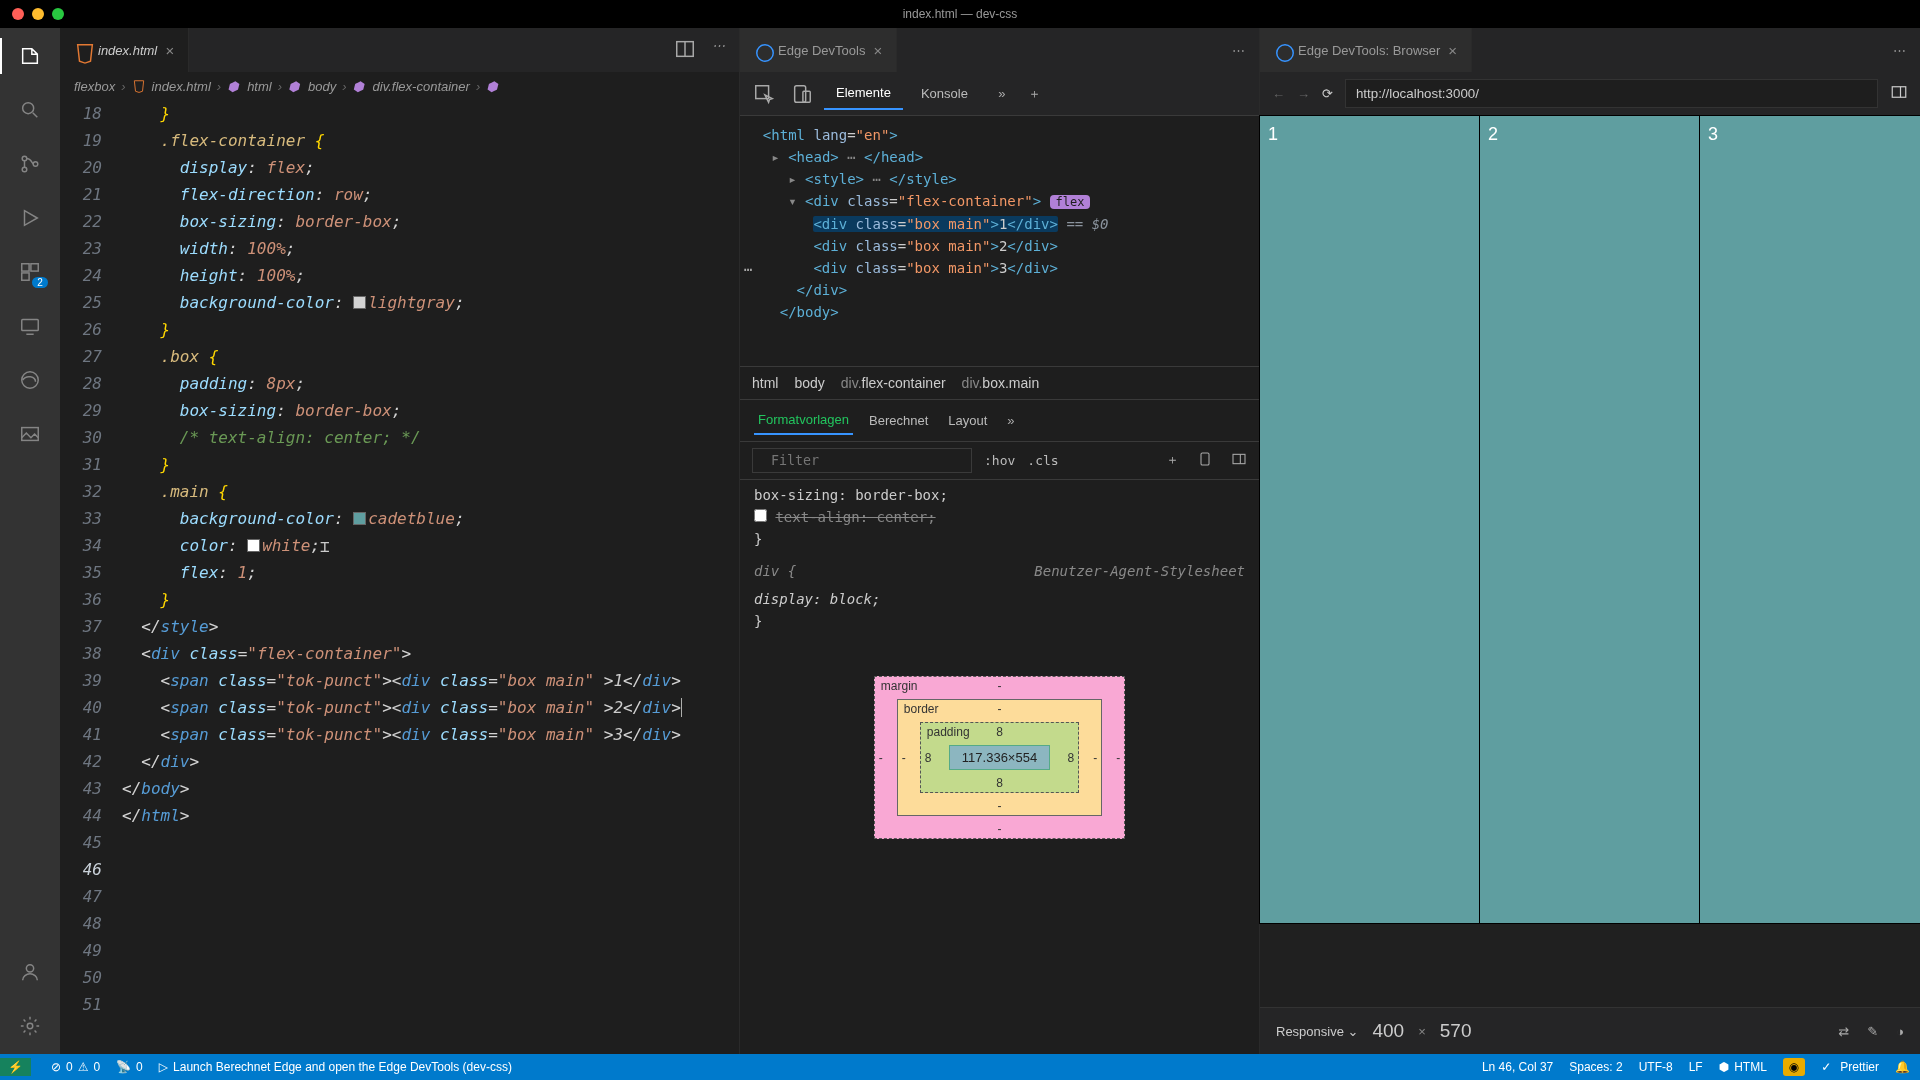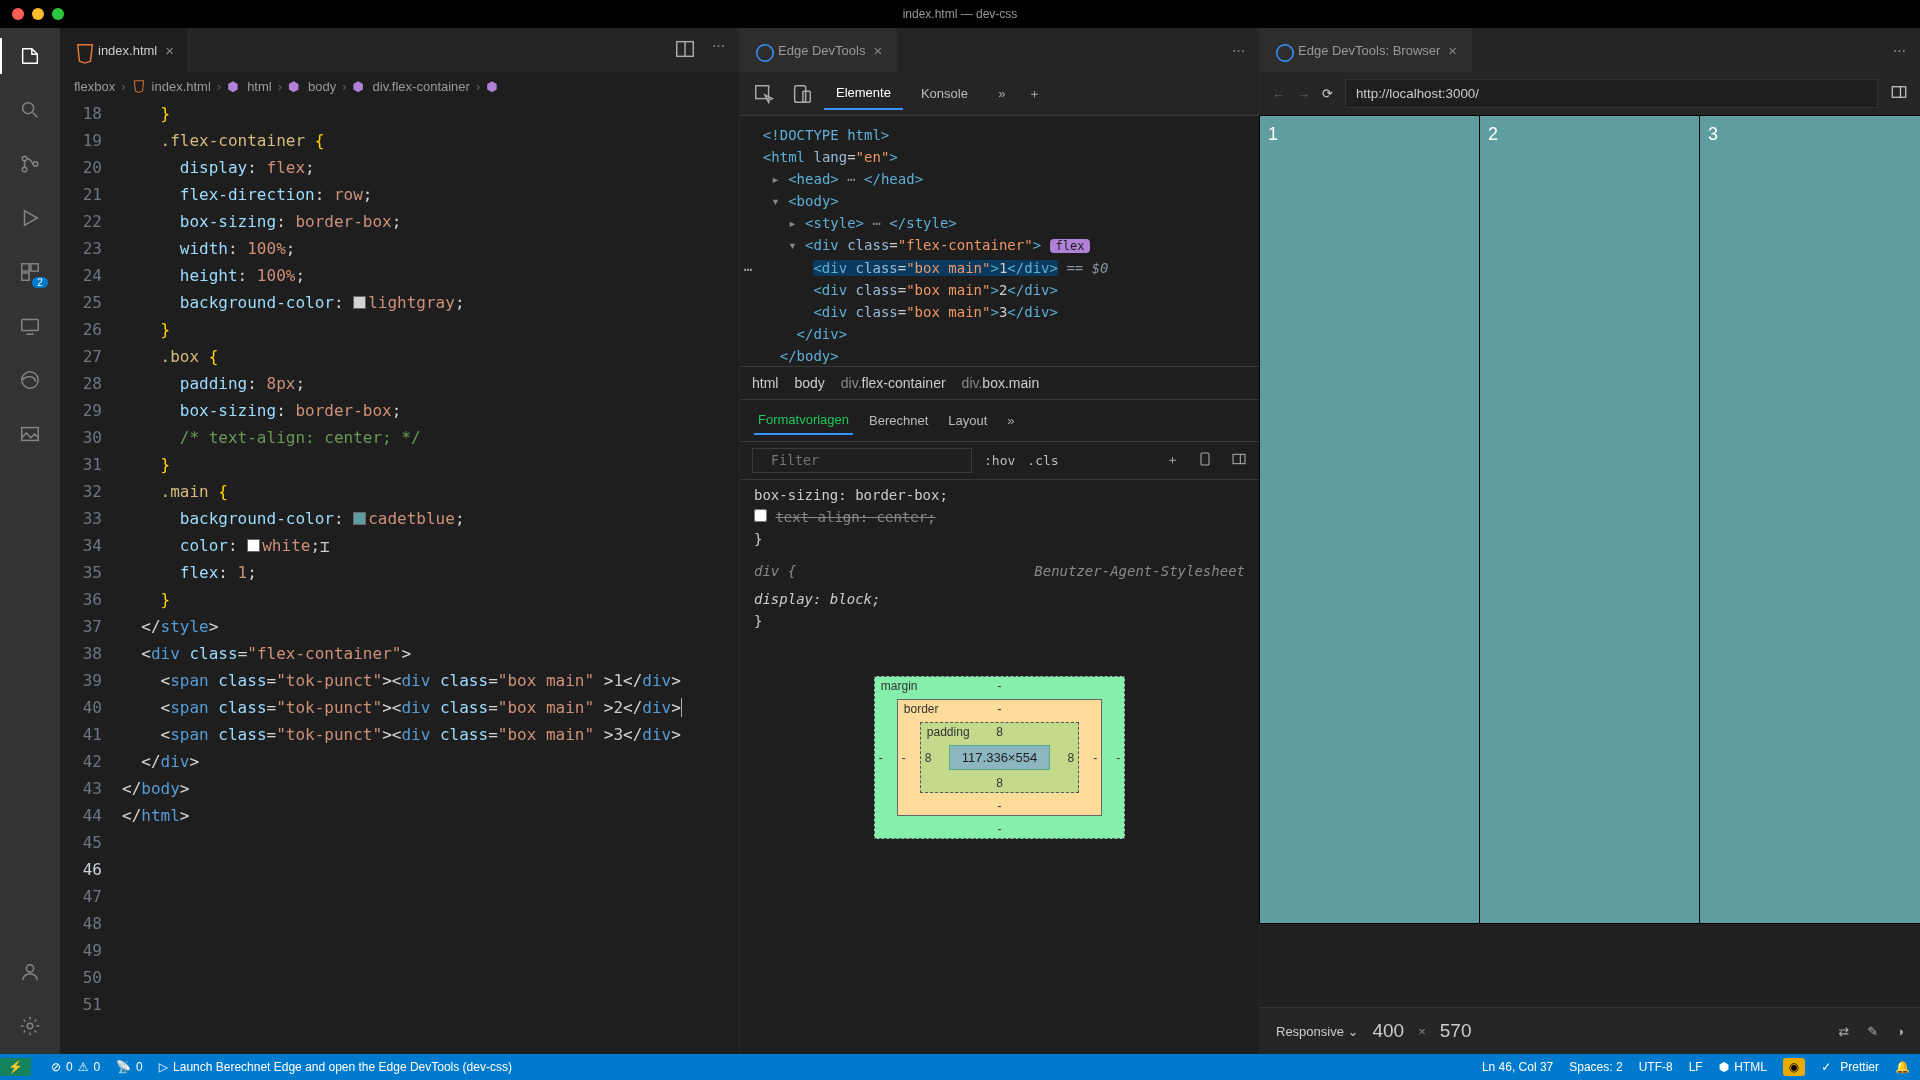--- a/index.html
+++ b/index.html
@@ -50,21 +50,21 @@
 .activity-icon.active::before {
   content: ""; position: absolute; left: -16px; top: -4px; bottom: -4px; width: 2px; background: #fff;
 }
 .activity-bottom { position: absolute; bottom: 14px; display:flex; flex-direction:column; gap:26px; align-items:center;}
 .badge {
   position: absolute; bottom: -2px; right: -4px; background: #007acc; color: #fff;
   border-radius: 8px; font-size: 10px; padding: 0 5px; min-width: 16px; text-align: center;
 }
 
 .editor-group { display: flex; flex-direction: column; background: #1e1e1e; }
-.eg1 { width: 680px; border-right: 1px solid #2a2a2a;}
+.eg1 { width: 680px; border-right: 1px solid #2a2a2a; font-style: italic;}
 .eg2 { width: 520px; border-right: 1px solid #2a2a2a;}
 .eg3 { flex: 1; }
 .tab-bar { height: 44px; background: #252526; display: flex; align-items: center; }
 .tab {
   height: 44px; display: flex; align-items: center; gap: 8px; padding: 0 14px;
   background: #1e1e1e; border-right: 1px solid #2a2a2a; color: #ccc;
 }
 .tab.inactive { background: #2d2d2d; color: #999; }
 .tab-icon { width: 16px; height: 16px; }
 .tab-close { color: #888; font-size: 15px; }
@@ -121,21 +121,21 @@
 .styles-tab.active { color:#22c55e; border-bottom:2px solid #3794ff;}
 .styles-chev { color:#aaa; margin-left:4px;}
 .filter-row { display:flex; align-items:center; gap:12px; padding:6px 12px; border-bottom:1px solid #3a3a3a;}
 .filter-input { flex: 0 0 220px; background:#1e1e1e; border:1px solid #3a3a3a; color:#888; padding:4px 18px; font-family:monospace;}
 .filter-chip { font-family:monospace; color:#bbb; }
 .filter-icons { margin-left:auto; display:flex; gap:18px; color:#aaa;}
 .styles-body { font-family: "SF Mono", Menlo, monospace; font-size:14px; line-height:22px; padding:4px 14px; }
 .strike { text-decoration: line-through; color:#888;}
 .ua-label { float:right; color:#888; font-style:italic;}
 .box-model-wrap { display:flex; justify-content:center; padding: 40px 0 10px; }
-.bm-margin { background:#86efac; border:1px dashed #555; padding:22px; position:relative;}
+.bm-margin { background:#f9a8d4; border:1px dashed #555; padding:22px; position:relative;}
 .bm-border { background:#fddc9a; border:1px solid #666; padding:22px; position:relative;}
 .bm-padding { background:#c3da8c; border:1px dashed #555; padding:22px 28px; position:relative;}
 .bm-content { background:#8cb6c0; border:1px solid #5a8; padding:4px 12px; color:#222; font-size:13px; white-space:nowrap;}
 .bm-label { position:absolute; top:2px; left:6px; font-size:12px; color:#333;}
 .bm-val { position:absolute; font-size:12px; color:#333;}
 .bm-top { top:2px; left:50%; transform:translateX(-50%);}
 .bm-bot { bottom:2px; left:50%; transform:translateX(-50%);}
 .bm-left { left:4px; top:50%; transform:translateY(-50%);}
 .bm-right { right:4px; top:50%; transform:translateY(-50%);}
 
@@ -383,24 +383,22 @@
             <rect x="13" y="9" width="8" height="12" rx="1"></rect>
           </svg>
         </span>
       <span class="dt-tab active">Elemente</span>
       <span class="dt-tab">Konsole</span>
       <span class="dt-icon">»</span>
       <span class="dt-plus">＋</span>
     </div>
     <div class="dom-tree">
       <div class="dom-ellipsis">⋯</div>
-      <div class="dom-line">  <span class="dom-tag">&lt;!DOCTYPE html&gt;</span></div>
       <div class="dom-line">  <span class="dom-tag">&lt;html</span> <span class="dom-attr">lang</span>=<span class="dom-val">"en"</span><span class="dom-tag">&gt;</span></div>
       <div class="dom-line">   <span class="dom-triangle">▸</span> <span class="dom-tag">&lt;head&gt;</span> <span style="color:#888;">⋯</span> <span class="dom-tag">&lt;/head&gt;</span></div>
-      <div class="dom-line">   <span class="dom-triangle">▾</span> <span class="dom-tag">&lt;body&gt;</span></div>
       <div class="dom-line">     <span class="dom-triangle">▸</span> <span class="dom-tag">&lt;style&gt;</span> <span style="color:#888;">⋯</span> <span class="dom-tag">&lt;/style&gt;</span></div>
       <div class="dom-line">     <span class="dom-triangle">▾</span> <span class="dom-tag">&lt;div</span> <span class="dom-attr">class</span>=<span class="dom-val">"flex-container"</span><span class="dom-tag">&gt;</span> <span class="flex-badge">flex</span></div>
       <div class="dom-line">        <span class="dom-sel"><span class="dom-tag">&lt;div</span> <span class="dom-attr">class</span>=<span class="dom-val">"box main"</span><span class="dom-tag">&gt;</span>1<span class="dom-tag">&lt;/div&gt;</span></span> <span class="dom-dim">== $0</span></div>
       <div class="dom-line">        <span class="dom-tag">&lt;div</span> <span class="dom-attr">class</span>=<span class="dom-val">"box main"</span><span class="dom-tag">&gt;</span>2<span class="dom-tag">&lt;/div&gt;</span></div>
       <div class="dom-line">        <span class="dom-tag">&lt;div</span> <span class="dom-attr">class</span>=<span class="dom-val">"box main"</span><span class="dom-tag">&gt;</span>3<span class="dom-tag">&lt;/div&gt;</span></div>
       <div class="dom-line">      <span class="dom-tag">&lt;/div&gt;</span></div>
       <div class="dom-line">    <span class="dom-tag">&lt;/body&gt;</span></div>
     </div>
     <div class="dom-crumbs">
       <span>html</span>

